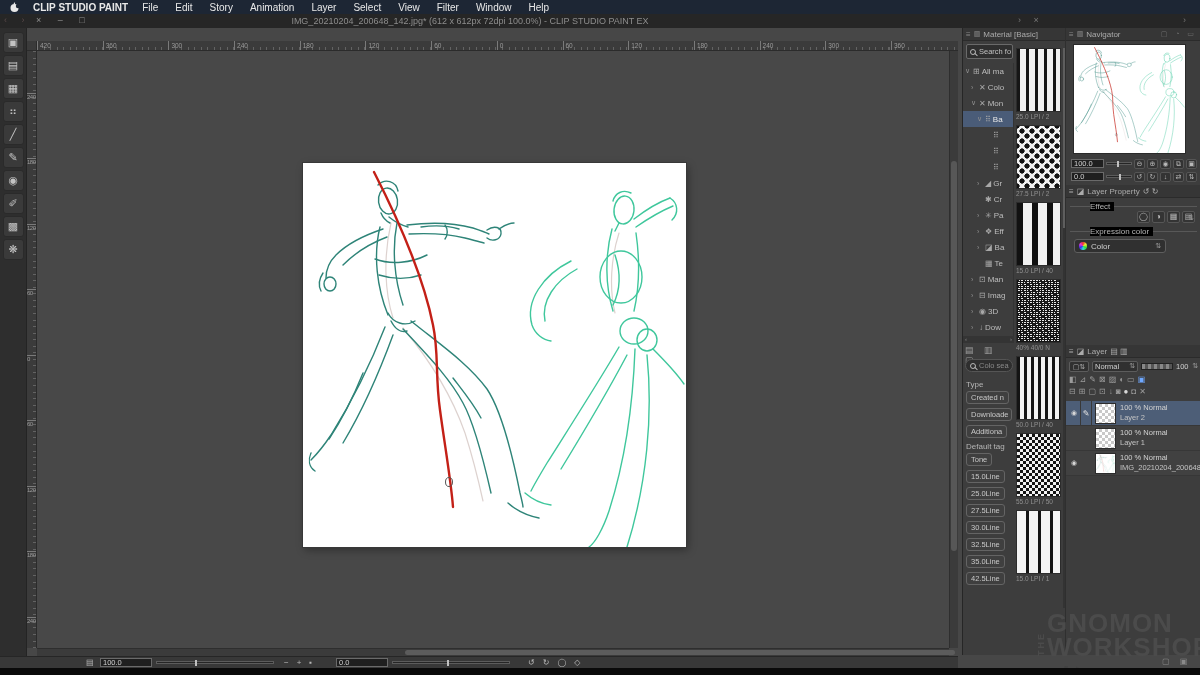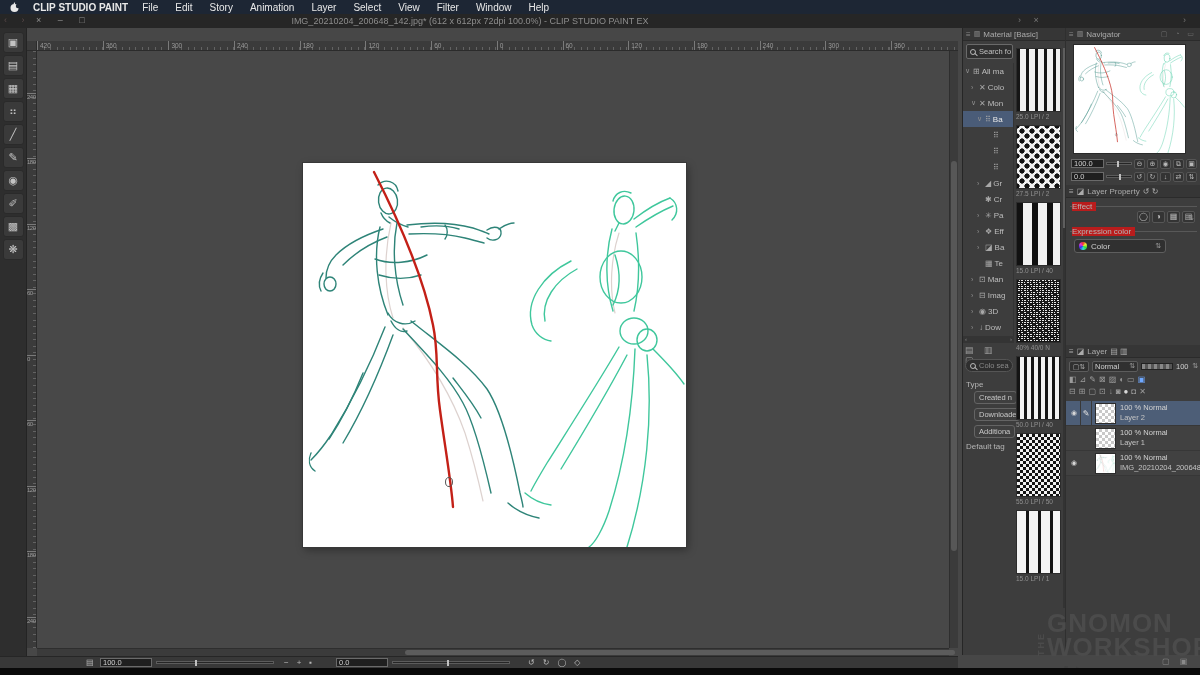--- a/index.html
+++ b/index.html
@@ -63,41 +63,41 @@
   #mtree{position:absolute;left:0;top:35px;width:51px;height:273px;overflow:hidden;border-right:1px solid #333}
   .trow{height:16px;display:flex;align-items:center;gap:2px;font-size:8px;color:#bdbdbd;white-space:nowrap;overflow:hidden}
   .trow .arr{color:#8f8f8f;font-size:7px;width:6px;flex:0 0 auto}
   .trow .tic{color:#a8a8a8;font-size:8px;flex:0 0 auto}
   .trow.sel{background:#4a5c78;color:#e8e8e8}
   #tree-scroll{position:absolute;left:0;top:308px;width:51px;height:7px;background:#343434;color:#8a8a8a;font-size:6px;display:flex;justify-content:space-between;padding:0 2px;line-height:7px}
   #mat-icons{position:absolute;left:2px;top:317px;width:49px;height:12px;color:#9f9f9f;font-size:9px;letter-spacing:4px}
   #type-search{position:absolute;left:2px;top:331px;width:48px;height:13px;background:#2e2e2e;border:1px solid #555;border-radius:7px;display:flex;align-items:center;gap:3px;padding:0 4px;font-size:7.5px;color:#8a8a8a;white-space:nowrap;overflow:hidden}
   #tags{position:absolute;left:2px;top:348px;width:50px}
   .tag-label{font-size:8px;color:#b5b5b5;margin:4px 0 2px 1px}
-  .tag-btn{display:block;width:max-content;max-width:46px;overflow:hidden;white-space:nowrap;background:#3f3f3f;border:1px solid #646464;border-radius:3px;color:#c8c8c8;font-size:7.5px;line-height:11px;padding:0 4px;margin:0 0 4px 9px}
+  .tag-btn{display:block;width:max-content;max-width:46px;overflow:hidden;white-space:nowrap;background:#3f3f3f;border:1px solid #646464;border-radius:3px;color:#c8c8c8;font-size:7.5px;line-height:11px;padding:0 4px;margin:0 0 4px 1px}
   #thumbs{position:absolute;left:53px;top:20px;width:46px}
   .thumb-item{margin-bottom:4px}
   .tone{width:45px;height:64px;border:1px solid #2c2c2c}
   .tone-label{font-size:6.5px;color:#909090;line-height:9px;white-space:nowrap;overflow:hidden}
   .pat-stripes-thin{background:repeating-linear-gradient(90deg,#161616 0 3px,#f2f2f2 3px 9px)}
   .pat-dots{background-color:#f2f2f2;background-image:radial-gradient(circle,#141414 2.4px,transparent 2.8px),radial-gradient(circle,#141414 2.4px,transparent 2.8px);background-size:10px 10px;background-position:0 0,5px 5px}
   .pat-stripes-med{background:repeating-linear-gradient(90deg,#111 0 6px,#f2f2f2 6px 15px)}
   .pat-noise{background-color:#e8e8e8;background-image:repeating-linear-gradient(90deg,#151515 0 1px,transparent 1px 3px),repeating-linear-gradient(0deg,#151515 0 1px,transparent 1px 2px),repeating-linear-gradient(45deg,#222 0 1px,transparent 1px 4px)}
   .pat-stripes-fine{background:repeating-linear-gradient(90deg,#141414 0 3px,#f2f2f2 3px 7px)}
   .pat-checker{background-color:#f2f2f2;background-image:linear-gradient(45deg,#141414 25%,transparent 25%,transparent 75%,#141414 75%),linear-gradient(45deg,#141414 25%,transparent 25%,transparent 75%,#141414 75%);background-size:6px 6px;background-position:0 0,3px 3px}
   .pat-stripes-wide{background:repeating-linear-gradient(90deg,#f4f4f4 0 9px,#141414 9px 12px)}
   #thumb-scroll{position:absolute;left:100px;top:20px;width:3px;height:560px;background:#333}
   #thumb-scroll i{position:absolute;left:0;top:0;width:3px;height:180px;background:#5e5e5e}
   
   #nav-thumb{position:absolute;left:7px;top:16px;width:113px;height:110px;background:#fff;border:1px solid #2a2a2a}
   .nav-row{position:absolute;left:5px;width:126px;height:11px;display:flex;align-items:center;gap:2px}
   .nav-btns{margin-left:auto;display:flex;gap:2px}
   .rbtn{width:11px;height:10px;border-radius:2px;background:#333;border:1px solid #555;color:#b8b8b8;font-size:7px;line-height:8px;text-align:center}
   
-  .lp-label{position:absolute;left:6px;font-size:8px;color:#b5b5b5;background:#b91c1c;padding-right:4px;z-index:2}
+  .lp-label{position:absolute;left:24px;font-size:8px;color:#b5b5b5;background:#000000;padding-right:4px;z-index:2}
   .lp-line{position:absolute;left:4px;width:127px;border-top:1px solid #585858}
   #effect-btns{position:absolute;right:5px;top:183px;display:flex;gap:2px}
   .ebtn{width:13px;height:12px;border-radius:2px;background:#343434;border:1px solid #565656;color:#bcbcbc;font-size:8px;line-height:10px;text-align:center}
   #color-dd{position:absolute;left:8px;top:211px;width:92px;height:14px;background:#303030;border:1px solid #5e5e5e;border-radius:3px;display:flex;align-items:center;gap:4px;padding:0 4px;font-size:8px;color:#cfcfcf}
   .cwheel{width:8px;height:8px;border-radius:50%;background:conic-gradient(#e33,#ee3,#3d3,#3dd,#33e,#d3d,#e33);flex:0 0 auto}
   .ddarrow{margin-left:auto;color:#9a9a9a;font-size:7px}
   
   #blendrow{position:absolute;left:3px;top:332px;width:129px;height:12px;display:flex;align-items:center;gap:3px}
   #blendrow .cube{width:20px;height:11px;background:#303030;border:1px solid #5c5c5c;border-radius:2px;color:#aaa;font-size:7px;text-align:center;line-height:9px}
   #blend-dd{width:46px;height:11px;background:#303030;border:1px solid #5c5c5c;border-radius:2px;display:flex;align-items:center;padding:0 2px;font-size:7.5px;color:#d0d0d0}
@@ -441,20 +441,31 @@
     </div>
     <div id="tags">
       <div class="tag-label">Type</div>
       <div>
 
       <div class="tag-btn">Created n</div>
           <div class="tag-btn">Downloade</div>
           <div class="tag-btn">Additiona</div>
         </div>
       <div class="tag-label">Default tag</div>
+      <div>
+
+      <div class="tag-btn">Tone</div>
+          <div class="tag-btn">15.0Line</div>
+          <div class="tag-btn">25.0Line</div>
+          <div class="tag-btn">27.5Line</div>
+          <div class="tag-btn">30.0Line</div>
+          <div class="tag-btn">32.5Line</div>
+          <div class="tag-btn">35.0Line</div>
+          <div class="tag-btn">42.5Line</div>
+        </div>
     </div>
     <div id="thumbs">
 
         <div class="thumb-item">
           <div class="tone pat-stripes-thin"></div>
           <div class="tone-label">25.0 LPI / 2</div>
         </div>
 
         <div class="thumb-item">
           <div class="tone pat-dots"></div>

